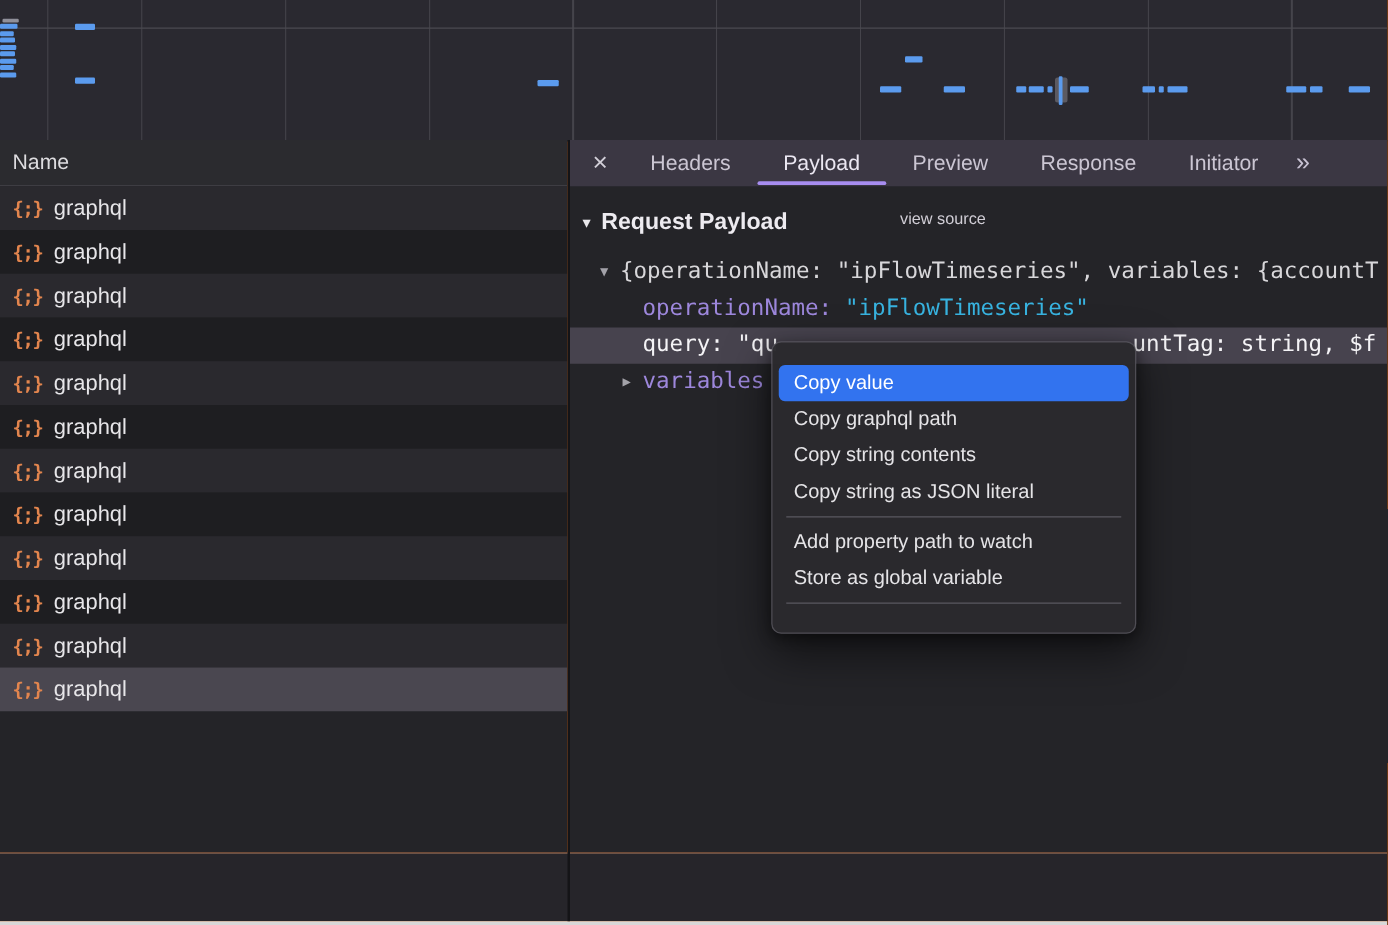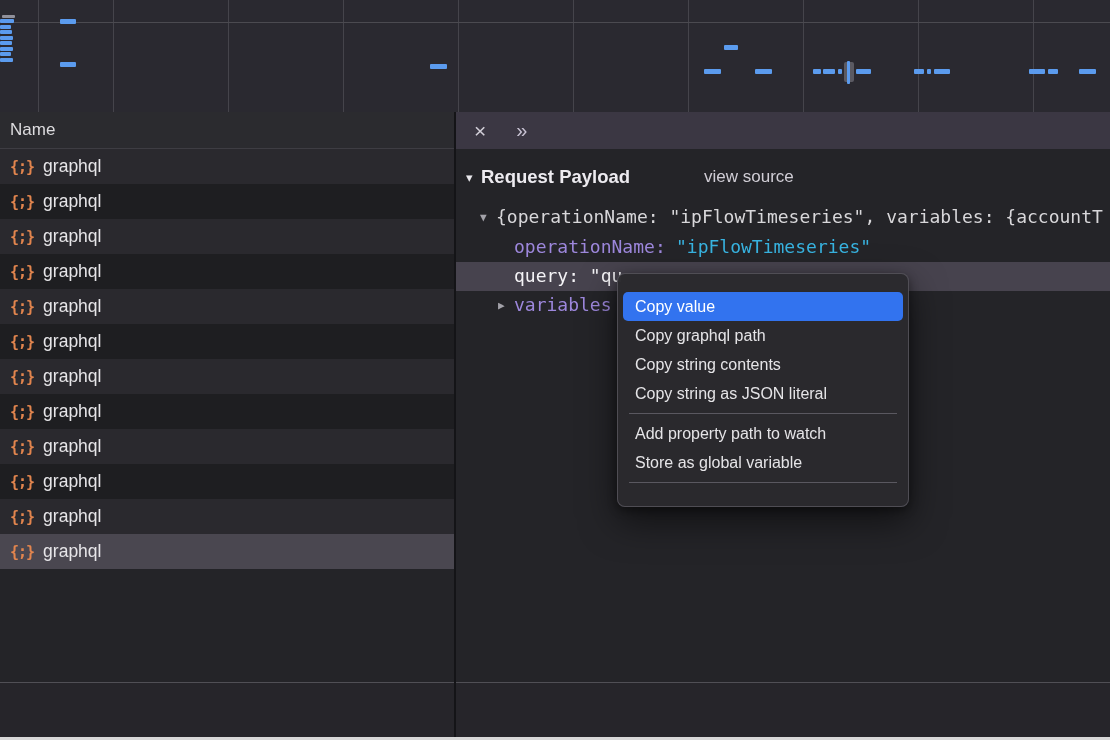--- a/index.html
+++ b/index.html
@@ -47,21 +47,21 @@
   .tab.active { color:#ebe7f2; }
   .tab.active::after {
     content:""; position:absolute; left:-21px; right:-21px; bottom:1px; height:3px;
     background:var(--tab-underline,#a78df0); border-radius:2px;
   }
   .tab-more { margin-left:30px; display:flex; align-items:center; font-size:20px; letter-spacing:-2px; color:#c9c3d4; }
 
   .section-header { position:absolute; left:0; top:54px; height:24px; width:100%; }
   .section-header .tri { position:absolute; left:10px; top:4px; font-size:13px; color:#e9e8ec; }
   .section-header .title { position:absolute; left:25px; top:0; font-weight:bold; font-size:18.5px; color:#edebf0;text-align:center; }
-  .section-header .view-source { position:absolute; left:248px; top:1px; font-size:17px; color:#d0cdd5;text-align:center; }
+  .section-header .view-source { position:absolute; left:264px; top:1px; font-size:13px; color:#d0cdd5;text-align:center; }
 
   .tree-line { position:absolute; left:0; width:100%; height:29px; font-family:"DejaVu Sans Mono",monospace; font-size:18px; }
   .tree-line.selected { background:#47434e; }
   .tree-line .arrow { position:absolute; top:8px; font-size:11px; color:#a3a2a9; }
   .tree-line .seg { position:absolute; top:3px; white-space:pre; }
   .seg.plain { color:#d8d7da; }
   .seg.key   { color:var(--key-purple,#9d87dc); }
   .seg.str   { color:var(--string-cyan,#38b3e0); }
   .seg.sel   { color:#f4f3f6; }
 
@@ -175,40 +175,48 @@
           <span>graphql</span>
         </div>
       </div>
   </div>
 
   <div class="v-divider"></div>
 
   <div class="right-panel">
     <div class="tabbar">
       <span class="tab-close">×</span>
+      <span id="tabs-slot" style="display:flex;">
+          <span class="tab">Headers</span>
+          <span class="tab active">Payload</span>
+          <span class="tab">Preview</span>
+          <span class="tab">Response</span>
+          <span class="tab">Initiator</span>
+        </span>
       <span class="tab-more">»</span>
     </div>
 
     <div class="section-header">
       <span class="tri">▾</span>
       <span class="title">Request Payload</span>
       <span class="view-source">view source</span>
     </div>
 
     <div id="tree">
         <div class="tree-line" style="top: 91px;">
           <span class="arrow" style="left: 24px;">▼</span>
           <span class="seg plain" style="left: 40px;">{operationName: "ipFlowTimeseries", variables: {accountT</span>
         </div>
         <div class="tree-line" style="top: 121px;">
           <span class="seg key" style="left: 58px;">operationName: </span>
           <span class="seg str" style="left: 220px;">"ipFlowTimeseries"</span>
         </div>
         <div class="tree-line selected" style="top: 150px;">
           <span class="seg sel" style="left: 58px;">query: "qu</span>
+          <span class="seg sel" style="left: 450px;">untTag: string, $f</span>
         </div>
         <div class="tree-line" style="top: 179px;">
           <span class="arrow" style="left: 42px;">▶</span>
           <span class="seg key" style="left: 58px;">variables</span>
         </div>
       </div>
   </div>
 
   <div class="h-divider"></div>
   <div class="footer"></div>

